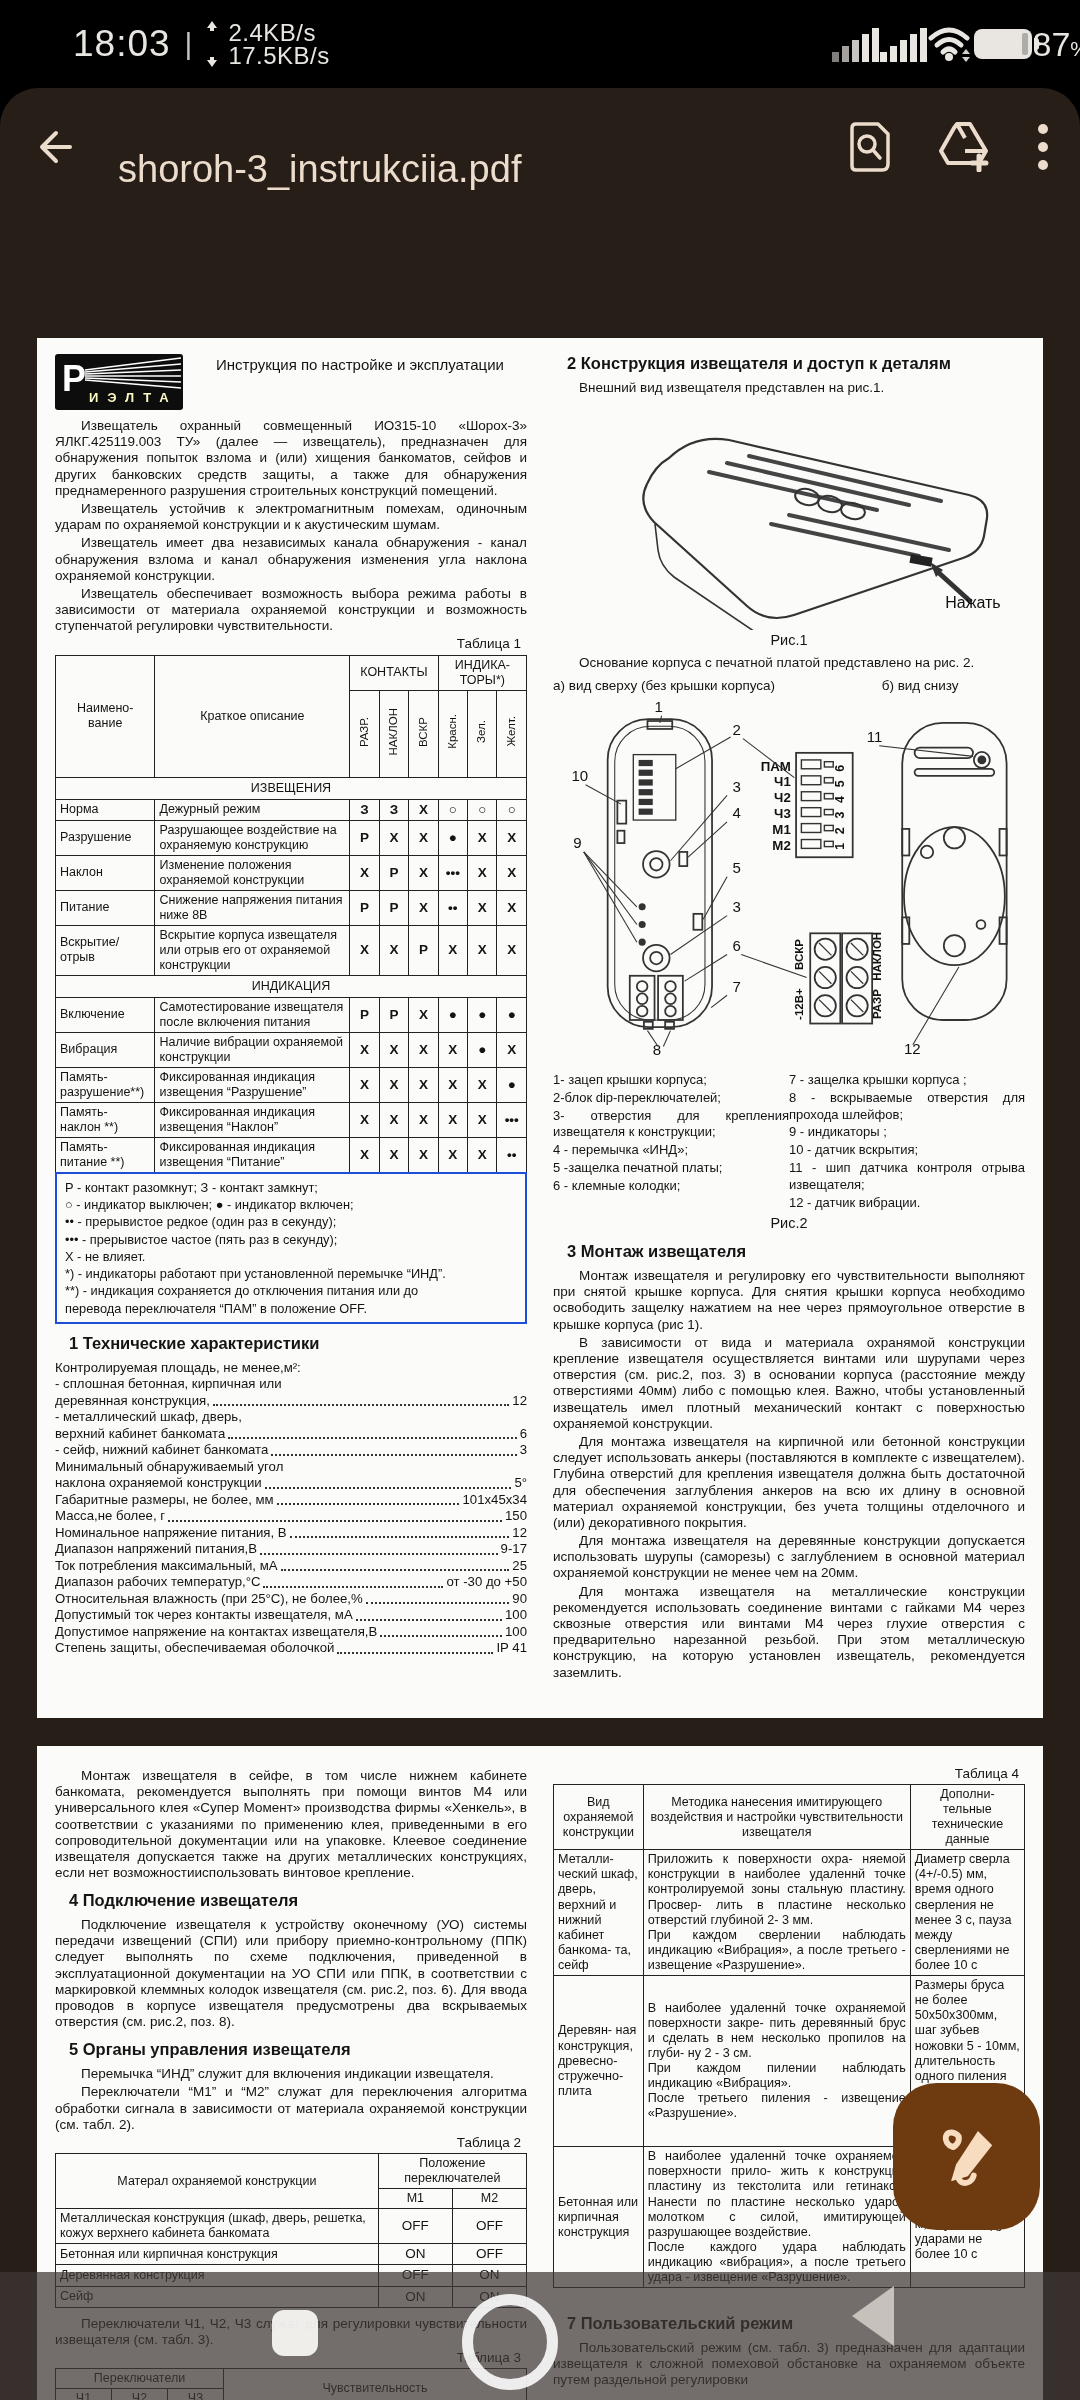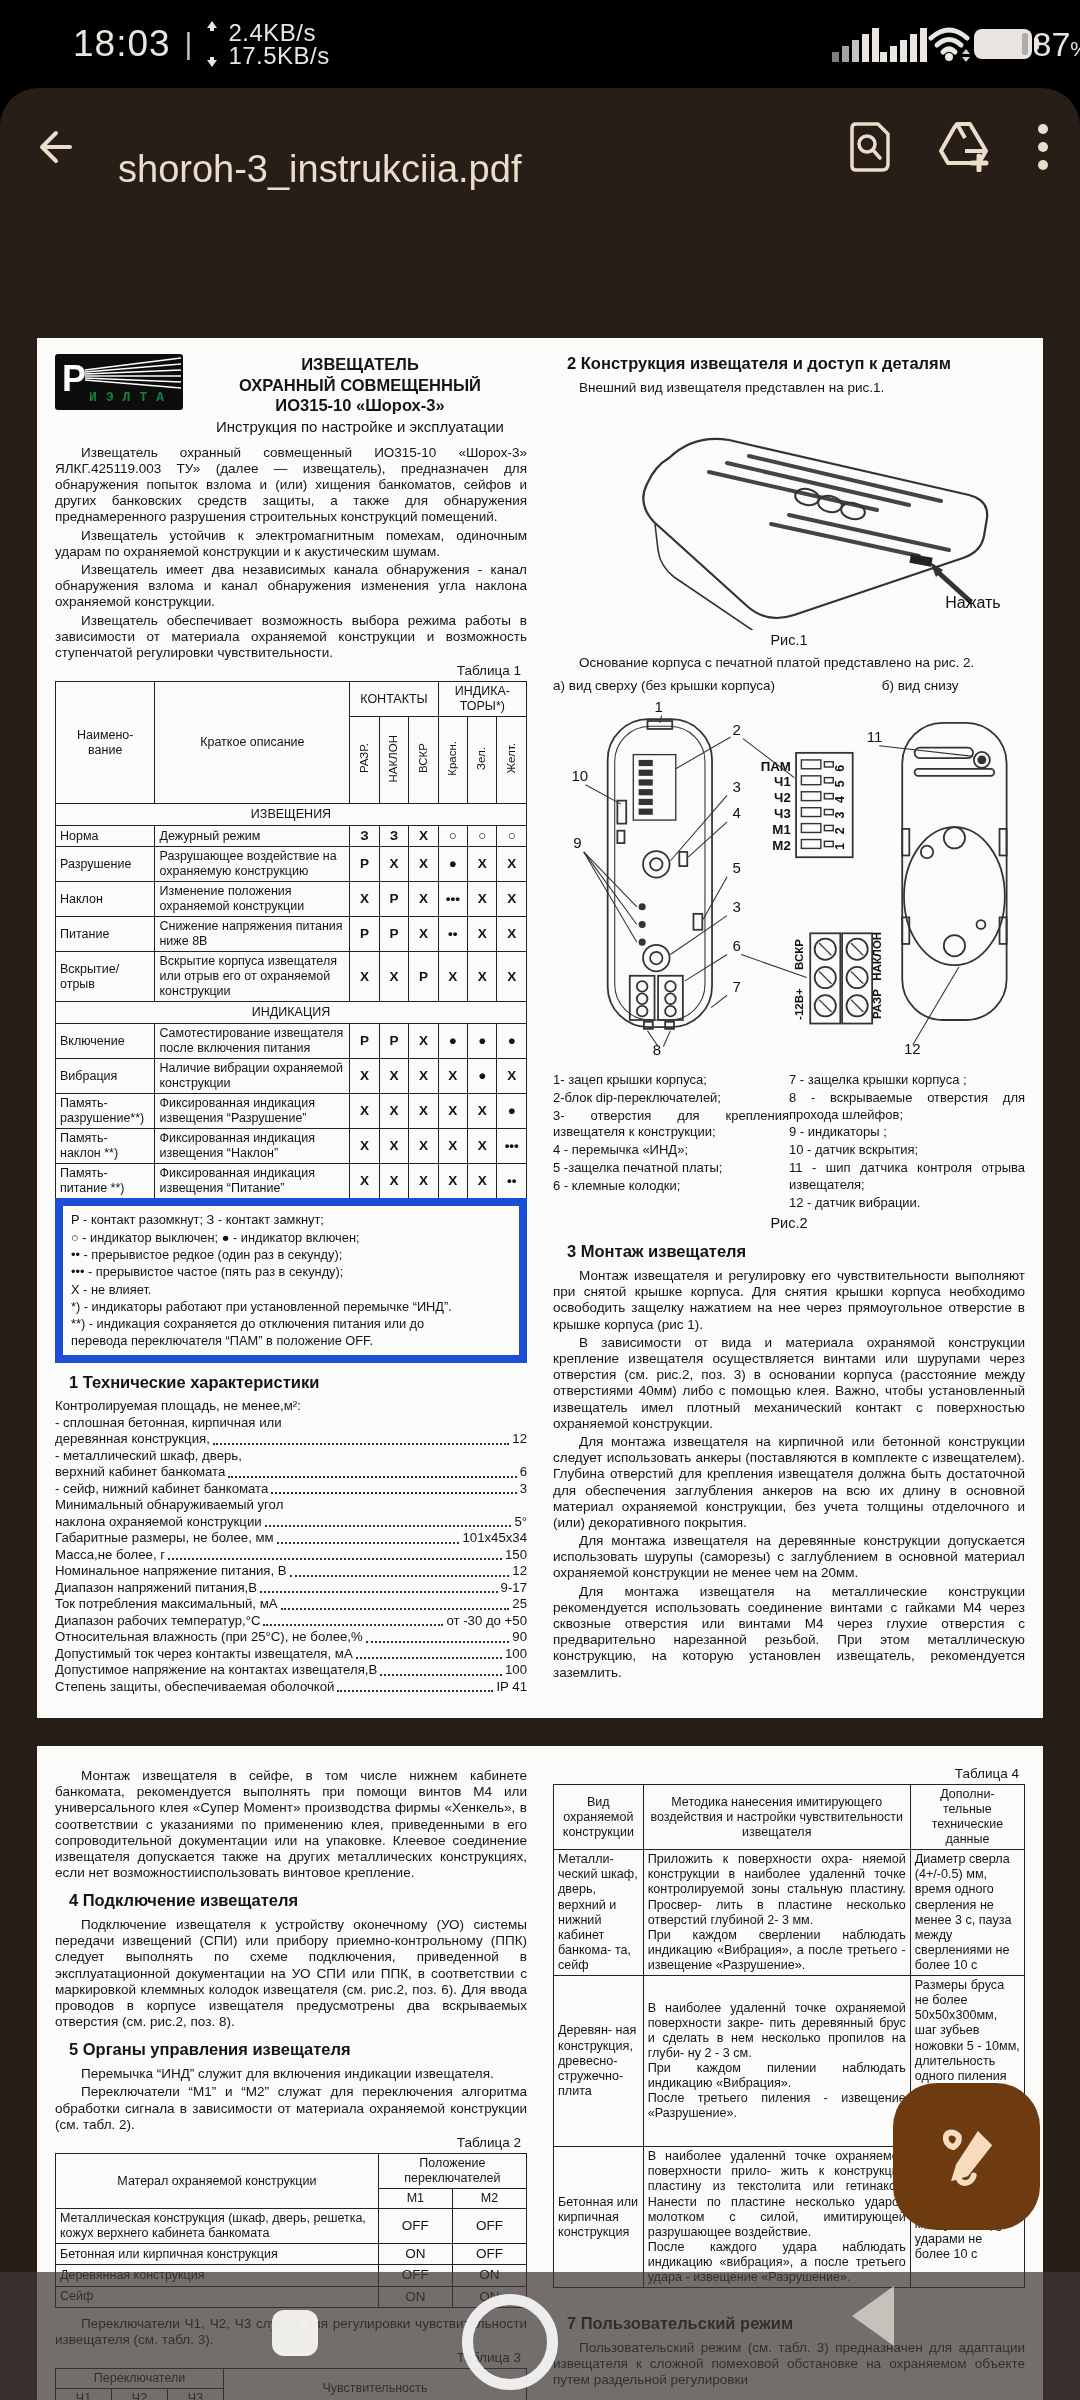--- a/index.html
+++ b/index.html
@@ -39,32 +39,32 @@
   .tbl-label{text-align:right;font-size:13.5px;margin:2px 6px 2px 0;}
   table{border-collapse:collapse;width:100%;table-layout:fixed;}
   td,th{border:1.6px solid #222;padding:2px 4px;font-size:12.5px;font-weight:400;
         vertical-align:middle;overflow:hidden;}
   th{text-align:center;}
   .symc{text-align:center;font-weight:700;font-size:13.5px;}
   .vth span{writing-mode:vertical-rl;transform:rotate(180deg);display:inline-block;
             font-size:11.5px;line-height:1;}
   .vth{height:82px;text-align:center;}
   tr.secrow td{text-align:center;padding:3px;}
-  .legend{border:8px solid #1d4ed8;padding:5px 8px;font-size:12.8px;line-height:1.35;margin-top:-1px;}
+  .legend{border:2px solid #1d4ed8;padding:5px 8px;font-size:12.8px;line-height:1.35;margin-top:-1px;}
   .legend div{white-space:normal;}
   
   .spec{display:flex;align-items:flex-end;font-size:13.2px;line-height:1.25;}
   .spec .dots{flex:1;border-bottom:2px dotted #333;margin:0 3px 3px;}
   .spec .val{white-space:nowrap;}
   
   .p1head{display:flex;gap:10px;margin-bottom:8px;}
   .logo{width:128px;height:56px;background:#0d0d0d;position:relative;flex:none;border-radius:3px;}
   .logo .big{position:absolute;left:7px;top:3px;color:#fff;font-size:36px;font-weight:700;}
-  .logo .small{position:absolute;left:34px;bottom:4px;color:#15803d;font-size:13px;font-weight:700;
-               letter-spacing:9px;font-family:Liberation Mono, monospace;}
+  .logo .small{position:absolute;left:34px;bottom:4px;color:#fef9c3;font-size:13px;font-weight:700;
+               letter-spacing:9px;}
   .titleblock{flex:1;text-align:center;}
   .titleblock .t{font-weight:700;font-size:16.5px;line-height:1.25;}
   .titleblock .st{font-size:15px;line-height:1.25;margin-top:2px;}
   .figcap{text-align:center;font-size:14.5px;margin:2px 0 6px;}
   .viewlabels{display:flex;font-size:13.5px;margin:6px 0 2px;}
   .viewlabels span:first-child{flex:1.25;}
   .viewlabels span:last-child{flex:1;text-align:center;}
   .parts{display:flex;font-size:13px;line-height:1.3;margin-top:4px;}
   .parts ul{margin:0;padding:0;list-style:none;flex:1;}
   .parts li{margin-bottom:1px;text-align:justify;}
@@ -176,25 +176,20 @@
                   <line x1="30" y1="20" x2="126" y2="16"></line>
                     <line x1="30" y1="22" x2="126" y2="22"></line>
                   <line x1="30" y1="24" x2="126" y2="28"></line>
                     <line x1="30" y1="26" x2="126" y2="34"></line>
                 </g>
               </svg>
               <span class="big">Р</span>
               <span class="small">ИЭЛТА</span>
             </div>
             <div class="titleblock">
-              <div class="t">
-                  <div>ИЗВЕЩАТЕЛЬ</div>
-                  <div>ОХРАННЫЙ  СОВМЕЩЕННЫЙ</div>
-                  <div>ИО315-10  «Шорох-3»</div>
-                </div>
               <div class="st">Инструкция по настройке и эксплуатации</div>
             </div>
           </div>
 
           <div>
               <p>Извещатель охранный совмещенный ИО315-10 «Шорох-3» ЯЛКГ.425119.003 ТУ» (далее — извещатель), предназначен для обнаружения попыток взлома и (или) хищения банкоматов, сейфов и других банковских средств защиты,  а также для обнаружения преднамеренного разрушения  строительных конструкций помещений.</p>
               <p>Извещатель устойчив к  электромагнитным помехам,  одиночным ударам по охраняемой конструкции и к акустическим шумам.</p>
               <p>Извещатель имеет два независимых канала обнаружения - канал обнаружения взлома и канал обнаружения изменения угла наклона охраняемой  конструкции.</p>
               <p>Извещатель обеспечивает возможность выбора режима  работы в зависимости  от материала охраняемой  конструкции и  возможность  ступенчатой регулировки   чувствительности.</p>
             </div>

